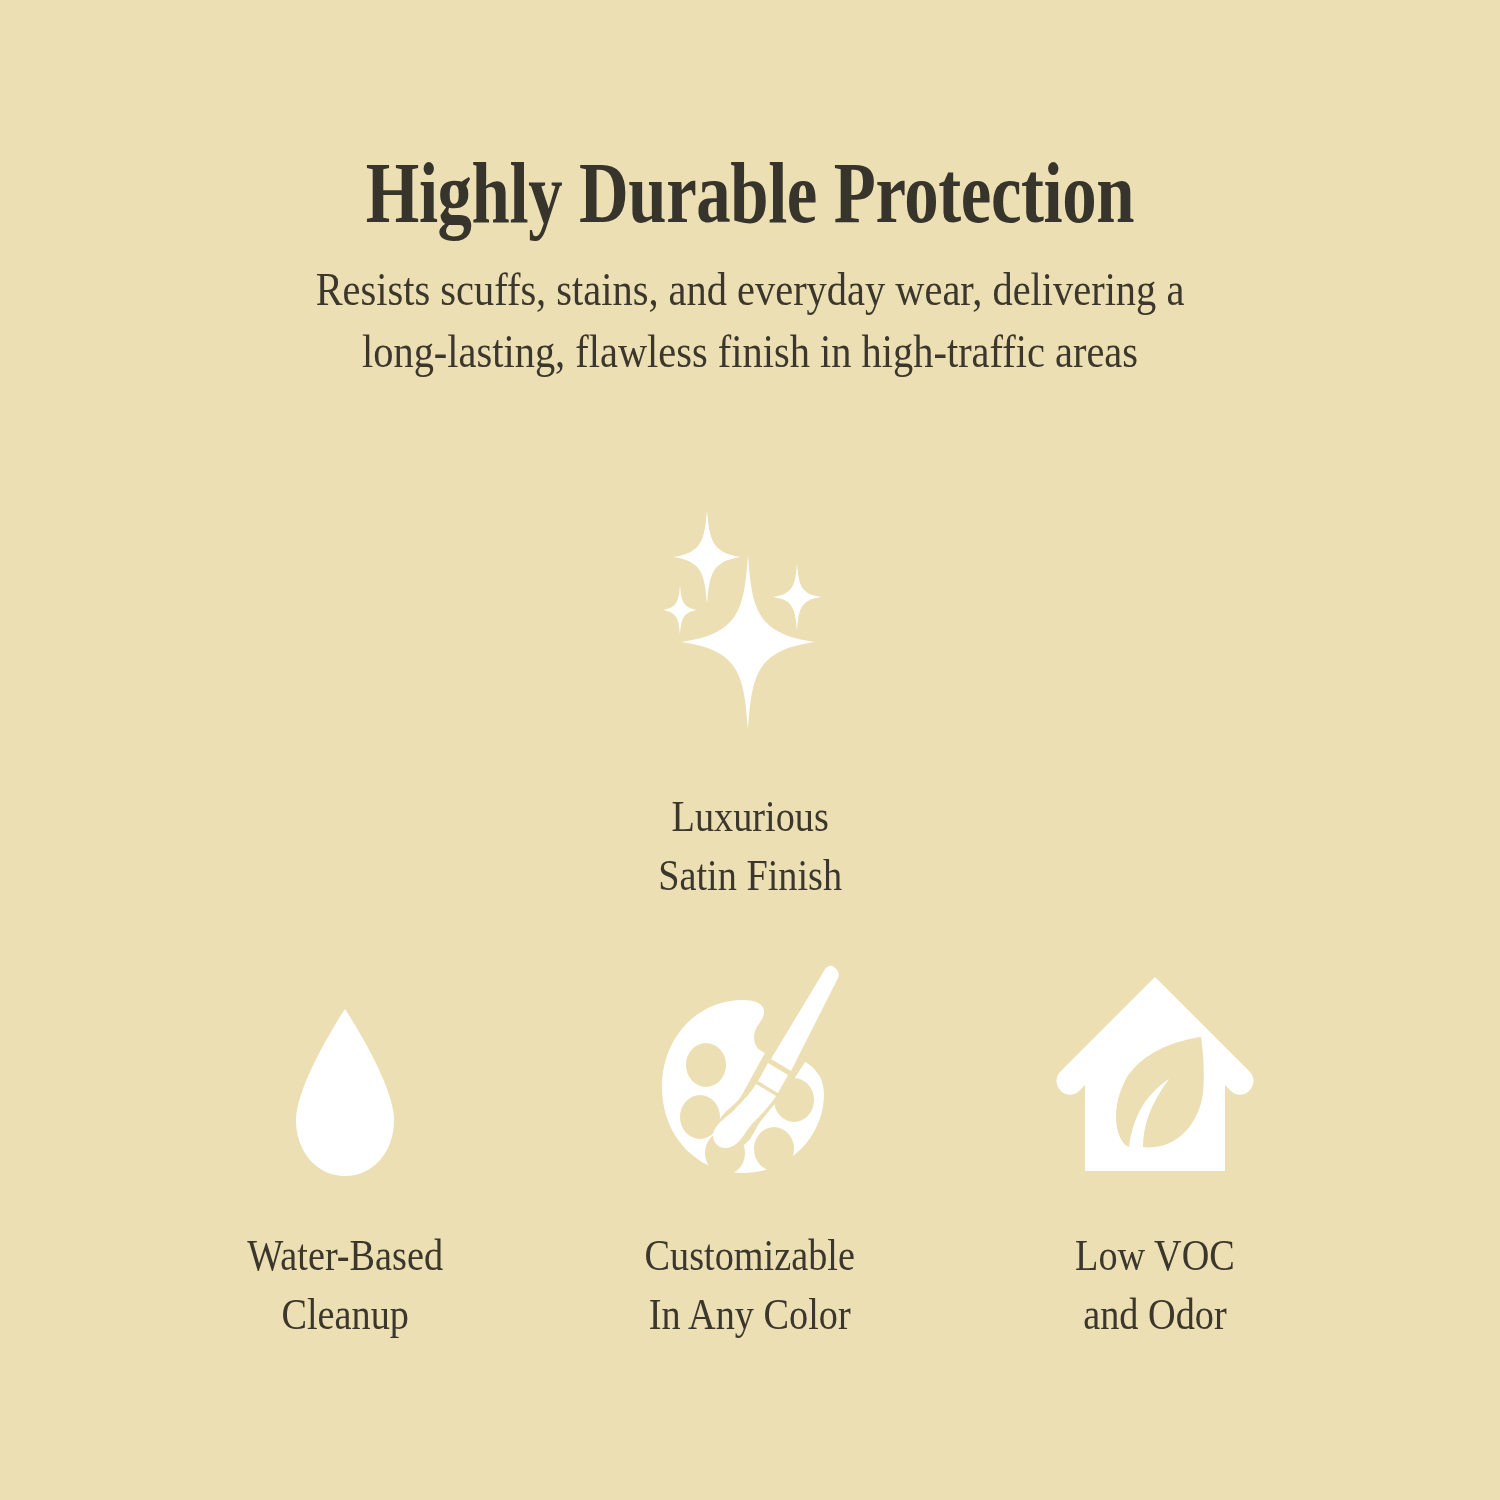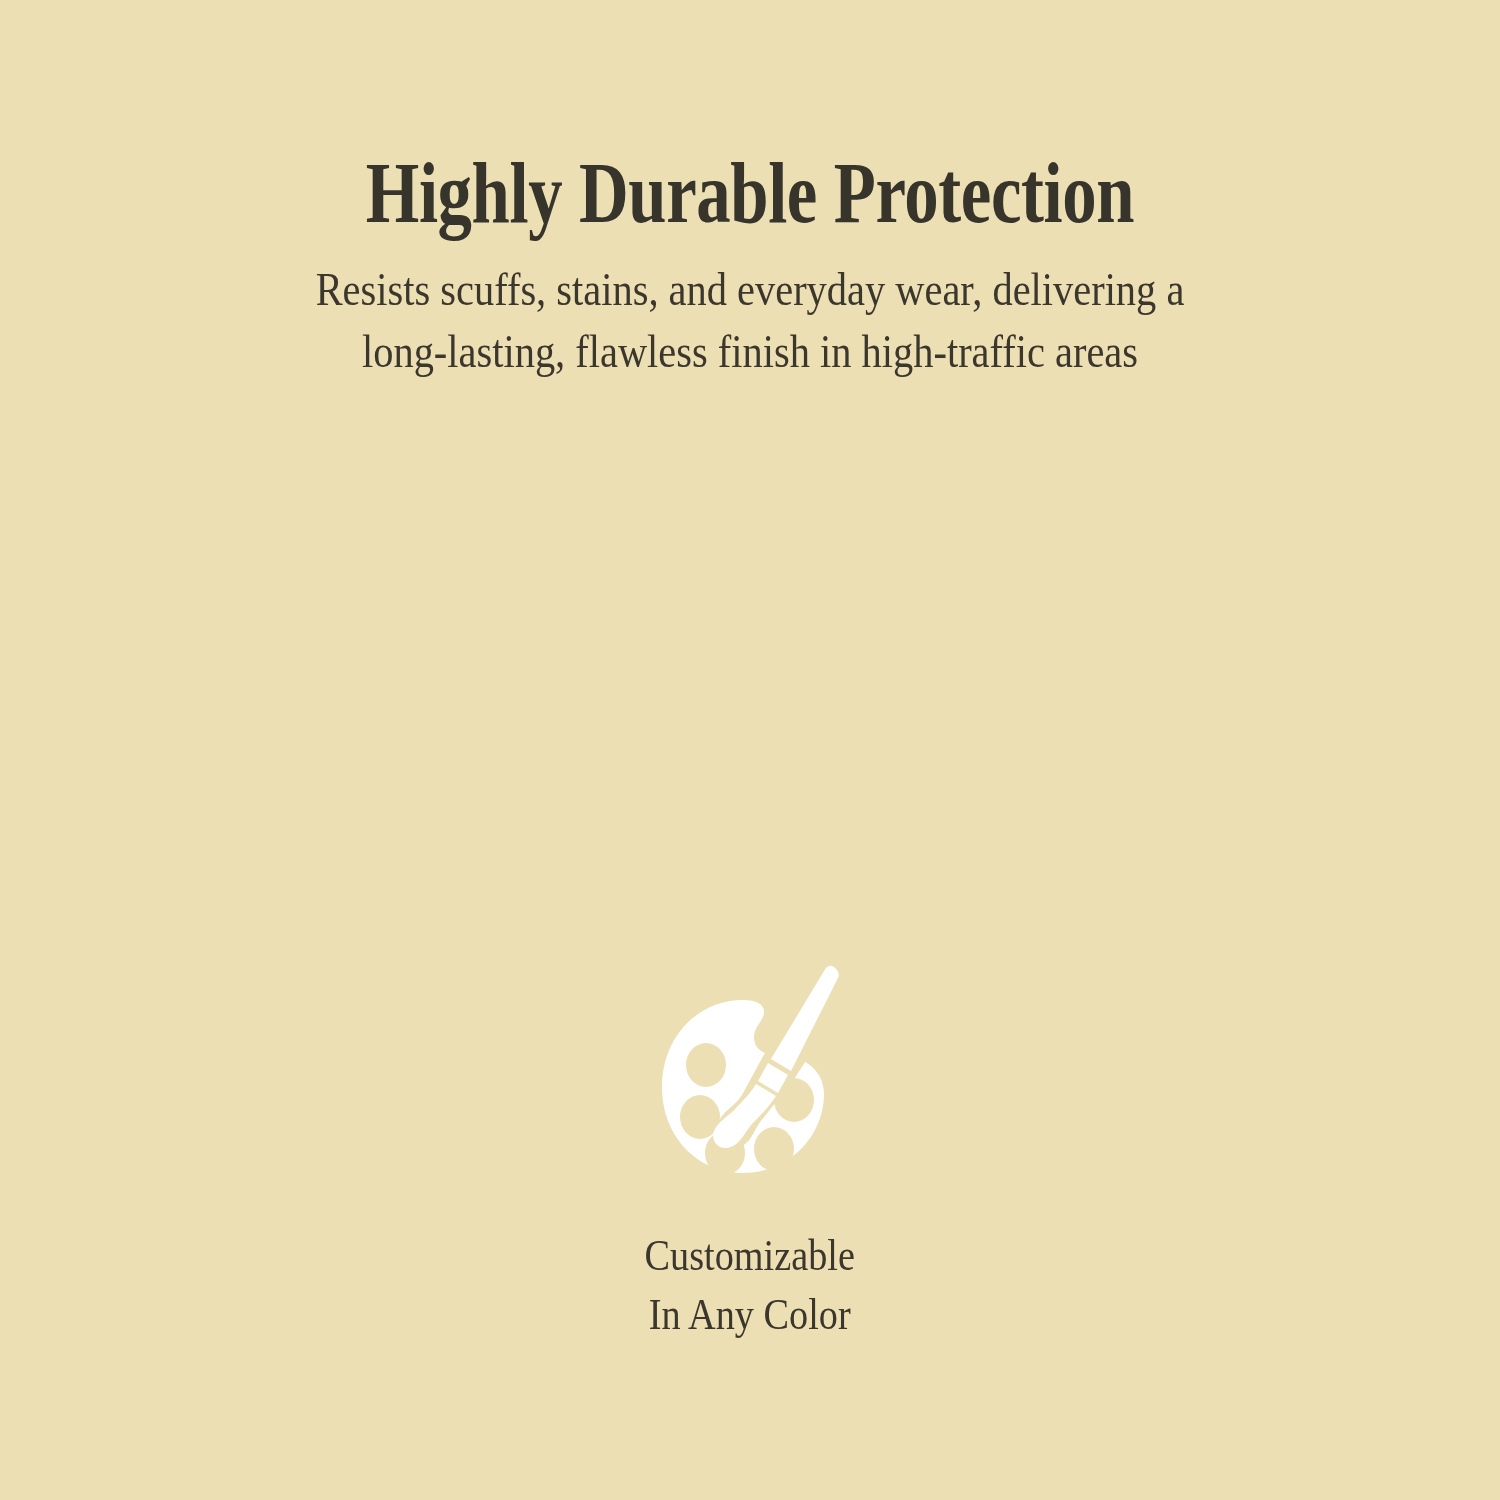--- a/index.html
+++ b/index.html
@@ -114,26 +114,75 @@
   <div class="header">
     <h1 class="headline">Highly Durable Protection</h1>
     <div class="subhead">
       <span class="l">Resists scuffs, stains, and everyday wear, delivering a</span>
       <span class="l">long-lasting, flawless finish in high-traffic areas</span>
     </div>
   </div>
 
   <div class="row row-top">
 
+    <div class="feature">
+      <div class="icon-wrap">
+        <svg width="210" height="235" viewBox="0 0 210 235" aria-hidden="true">
+
+          <path fill="#FFFFFF" d="M103 55
+            C107 110 112 134 170 142
+            C112 150 107 174 103 229
+            C99 174 94 150 36 142
+            C94 134 99 110 103 55 Z"></path>
+
+          <path fill="#FFFFFF" d="M62 10
+            C64.5 40 67 53 96 57
+            C67 61 64.5 74 62 104
+            C59.5 74 57 61 28 57
+            C57 53 59.5 40 62 10 Z"></path>
+
+          <path fill="#FFFFFF" d="M152 63
+            C153.8 85 155.5 94 176 97
+            C155.5 100 153.8 109 152 131
+            C150.2 109 148.5 100 128 97
+            C148.5 94 150.2 85 152 63 Z"></path>
+
+          <path fill="#FFFFFF" d="M35 85
+            C36.3 101 37.6 107.5 52 110
+            C37.6 112.5 36.3 119 35 135
+            C33.7 119 32.4 112.5 18 110
+            C32.4 107.5 33.7 101 35 85 Z"></path>
+        </svg>
+      </div>
+      <div class="feature-label">
+        <span class="l">Luxurious</span>
+        <span class="l">Satin Finish</span>
+      </div>
+    </div>
 
 
   </div>
 
   <div class="row row-bottom">
 
+    <div class="feature">
+      <div class="icon-wrap">
+        <svg width="110" height="175" viewBox="0 0 110 175" aria-hidden="true">
+          <path fill="#FFFFFF" d="M55 4
+            C55 4 6 78 6 115
+            C6 148 28 171 55 171
+            C82 171 104 148 104 115
+            C104 78 55 4 55 4 Z"></path>
+        </svg>
+      </div>
+      <div class="feature-label">
+        <span class="l">Water-Based</span>
+        <span class="l">Cleanup</span>
+      </div>
+    </div>
 
     <div class="feature">
       <div class="icon-wrap">
         <svg width="200" height="215" viewBox="0 0 200 215" aria-hidden="true">
           <defs>
             <mask id="paletteMask">
               <rect x="0" y="0" width="200" height="215" fill="#000000"></rect>
 
               <path fill="#FFFFFF" d="M93 35
                 C47 35 12 73 12 122
@@ -178,16 +227,48 @@
                      C109 151 116 146 126 131 Z"></path>
           </g>
         </svg>
       </div>
       <div class="feature-label">
         <span class="l">Customizable</span>
         <span class="l">In Any Color</span>
       </div>
     </div>
 
+    <div class="feature">
+      <div class="icon-wrap">
+        <svg width="212" height="205" viewBox="0 0 212 205" aria-hidden="true">
+          <defs>
+            <mask id="houseMask">
+              <rect x="0" y="0" width="212" height="205" fill="#000000"></rect>
+
+              <path fill="#FFFFFF" d="M106 2
+                L200 96
+                C206 102 206 110 200 116
+                C195 121 187 121 182 116
+                L176 110 L176 196 L36 196 L36 110 L30 116
+                C25 121 17 121 12 116
+                C6 110 6 102 12 96 Z"></path>
+
+              <path fill="#000000" d="M152 62
+                C152 62 96 68 76 106
+                C60 136 68 168 80 172
+                C84 142 96 120 120 104
+                C102 128 94 150 94 172
+                C126 176 150 150 154 118
+                C157 94 152 62 152 62 Z"></path>
+            </mask>
+          </defs>
+          <rect x="0" y="0" width="212" height="205" fill="#FFFFFF" mask="url(#houseMask)"></rect>
+        </svg>
+      </div>
+      <div class="feature-label">
+        <span class="l">Low VOC</span>
+        <span class="l">and Odor</span>
+      </div>
+    </div>
 
   </div>
 
 </div>
 
 </body></html>

